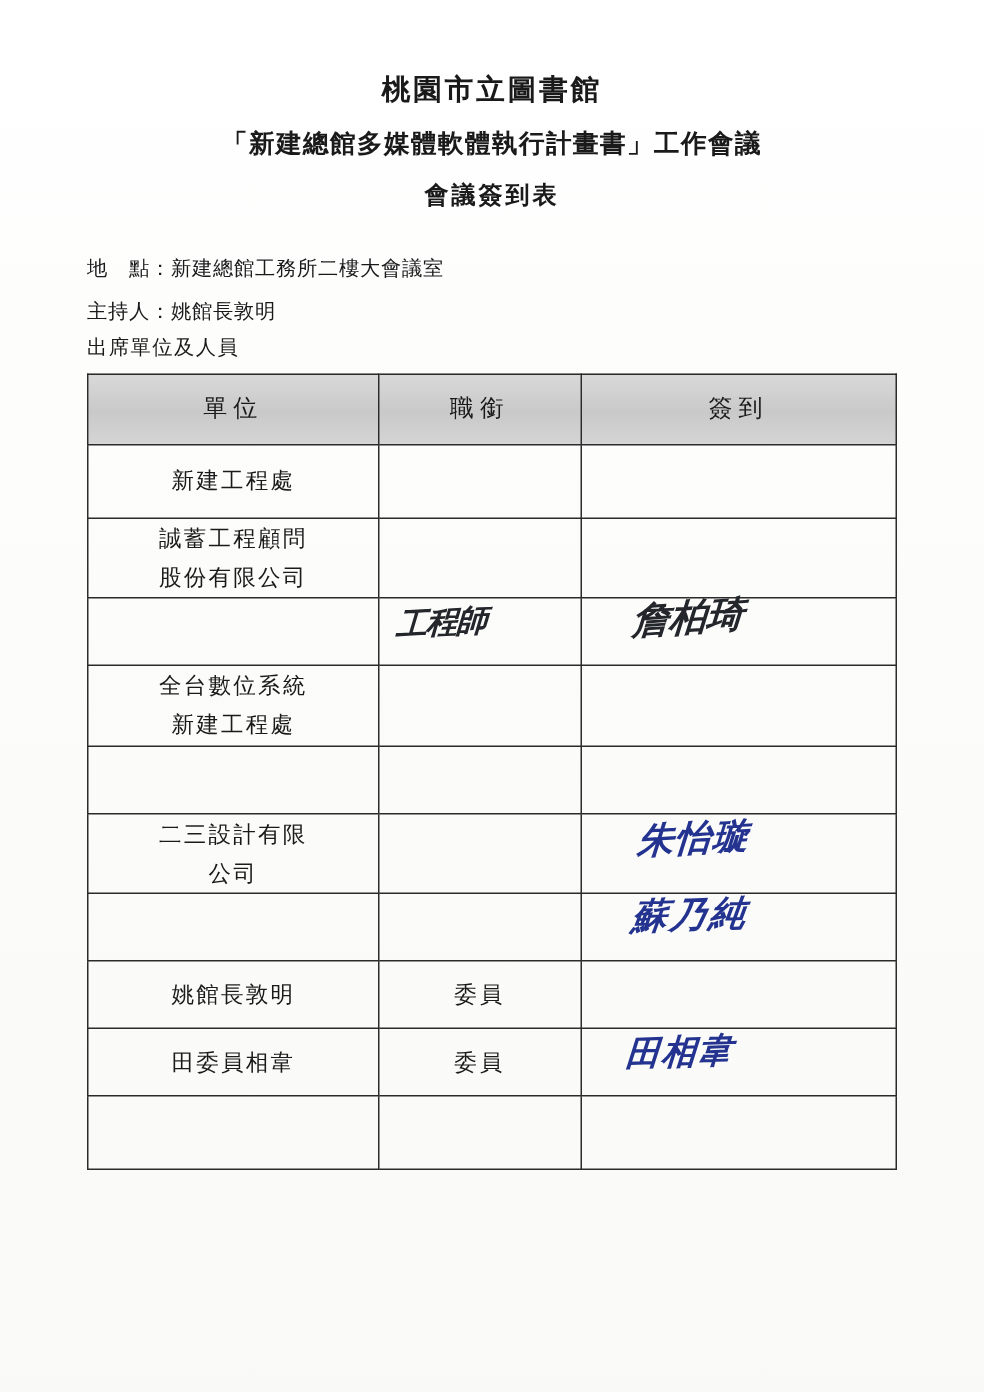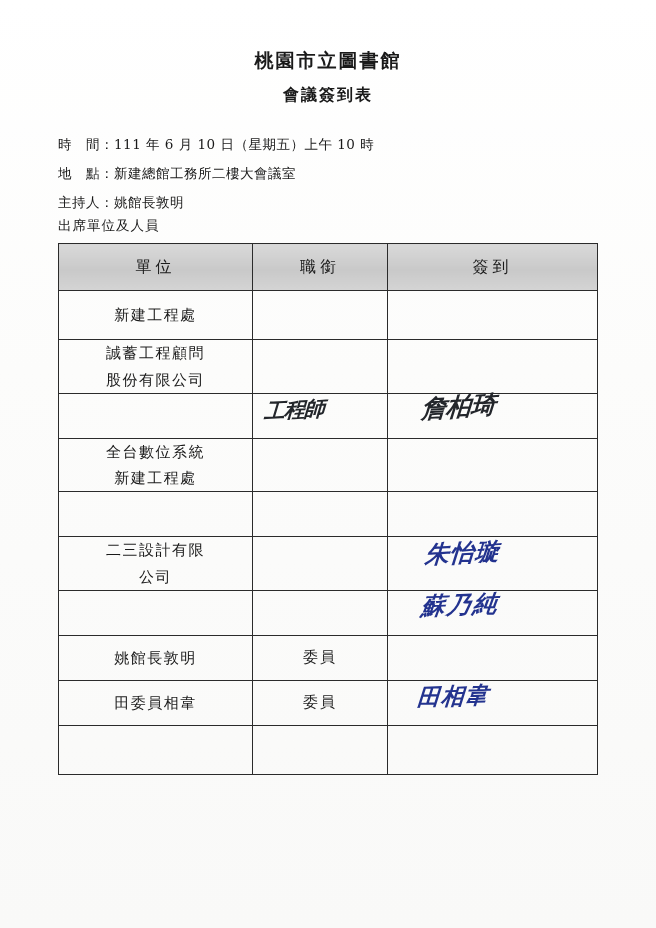--- a/index.html
+++ b/index.html
@@ -172,27 +172,25 @@
   }
 </style>
 </head>
 <body>
 
 <div class="page">
   <div class="content">
 
     <div class="title-block">
       <div class="title-1">桃園市立圖書館</div>
+      <div class="title-2">「新建總館多媒體軟體執行計畫書」工作會議</div>
       <div class="title-3">會議簽到表</div>
     </div>
 
     <div class="meta">
-      <div class="meta-row">
-        <span class="meta-label">時　間：</span><span class="meta-value">111 年 6 月 10 日（星期五）上午 10 時</span>
-      </div>
       <div class="meta-row">
         <span class="meta-label">地　點：</span><span class="meta-value">新建總館工務所二樓大會議室</span>
       </div>
       <div class="meta-row">
         <span class="meta-label">主持人：</span><span class="meta-value">姚館長敦明</span>
       </div>
     </div>
 
     <div class="section-label">出席單位及人員</div>
 

